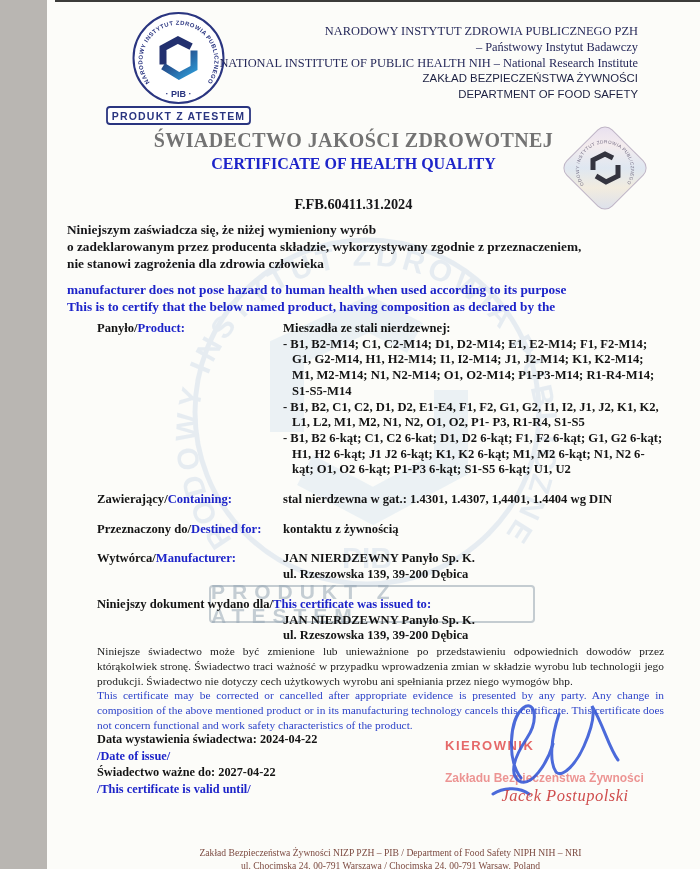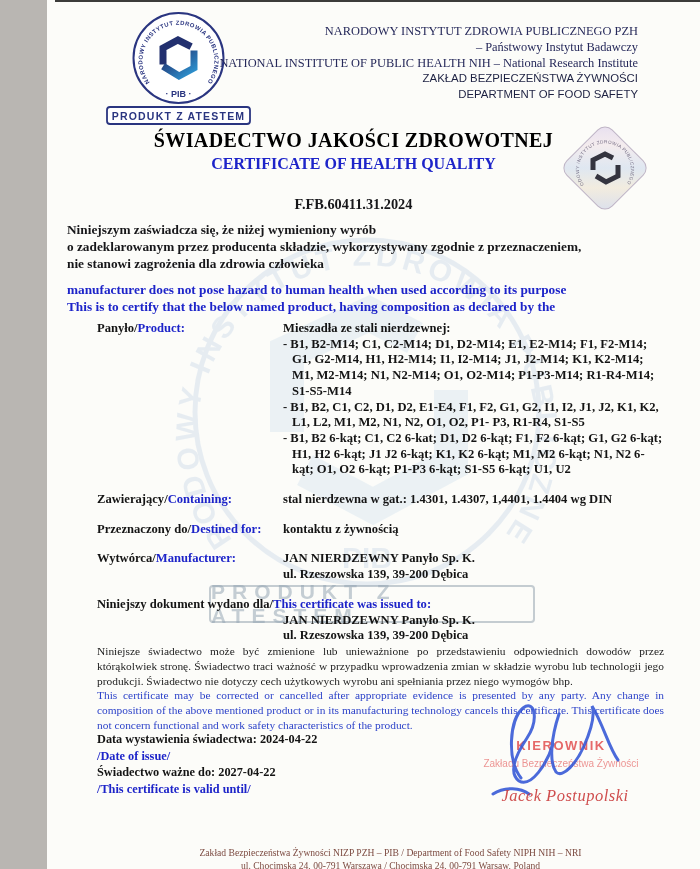--- a/index.html
+++ b/index.html
@@ -27,21 +27,21 @@
   .header-text{
     position:absolute;right:62px;top:23px;text-align:right;z-index:1;
     color:#26295a;line-height:16px;font-size:12.4px;
   }
   .header-text .hl-sans{
     font-family:"Liberation Sans", sans-serif;font-weight:normal;font-size:11.4px;color:#1d2142;
     line-height:15.5px;
   }
   
   .title{position:absolute;left:0;right:40px;top:129px;text-align:center;z-index:1;}
-  .title-pl{font-size:20px;font-weight:bold;letter-spacing:.4px;color:#000000;}
+  .title-pl{font-size:20px;font-weight:bold;letter-spacing:.4px;color:#737373;}
   .title-en{font-size:16px;font-weight:bold;color:#1d24c9;margin-top:3px;}
   .title-no{font-size:14.3px;font-weight:bold;color:#17171a;margin-top:23px;}
   
   .seal{position:absolute;left:506px;top:116px;z-index:2;}
   
   .statement{position:absolute;left:20px;right:20px;top:221px;text-align:left;z-index:1;
     font-weight:bold;font-size:13.3px;line-height:17px;color:#17171a;}
   .statement .en{color:#1d24c9;margin-top:9px;}
   
   .content{position:absolute;left:50px;right:36px;top:321px;z-index:1;
@@ -53,24 +53,24 @@
   .hang{padding-left:9px;text-indent:-9px;}
   .blue{color:#1d24c9;}
   .issued-lines{margin-left:186px;font-weight:bold;}
   .legal{text-align:justify;font-size:11.4px;line-height:14.8px;font-weight:normal;color:#1c1c1c;}
   .legal.en{color:#2d43c9;}
   
   .dates{position:absolute;left:50px;top:731px;z-index:1;font-weight:bold;font-size:12.3px;line-height:16.6px;color:#141414;}
   .dates .blue{color:#1d24c9;}
   
   .sign-area{position:absolute;left:398px;top:690px;width:232px;height:132px;z-index:1;}
-  .stamp{position:absolute;left:0;right:0;top:48px;text-align:center;
+  .stamp{position:absolute;left:0;right:0;top:48px;text-align:left;
     font-family:"Liberation Sans", sans-serif;color:#e25050;}
   .stamp-l1{font-size:13px;font-weight:bold;letter-spacing:1.5px;opacity:.85;}
-  .stamp-l2{font-size:10px;opacity:.6;margin-top:5px;}
+  .stamp-l2{font-size:12px;opacity:.6;margin-top:18px;font-weight:bold;}
   .sig-name{position:absolute;left:8px;right:0;top:96px;text-align:center;
     font-style:italic;font-size:16.5px;color:#cc4040;opacity:.92;letter-spacing:.5px;}
   .sig-svg{position:absolute;left:18px;top:-4px;}
   
   .footer{position:absolute;left:44px;right:10px;top:804px;text-align:center;z-index:1;
     font-size:9.6px;line-height:12.5px;color:#7c4a40;margin-top:43px;}
 </style>
 </head>
 <body>
 

